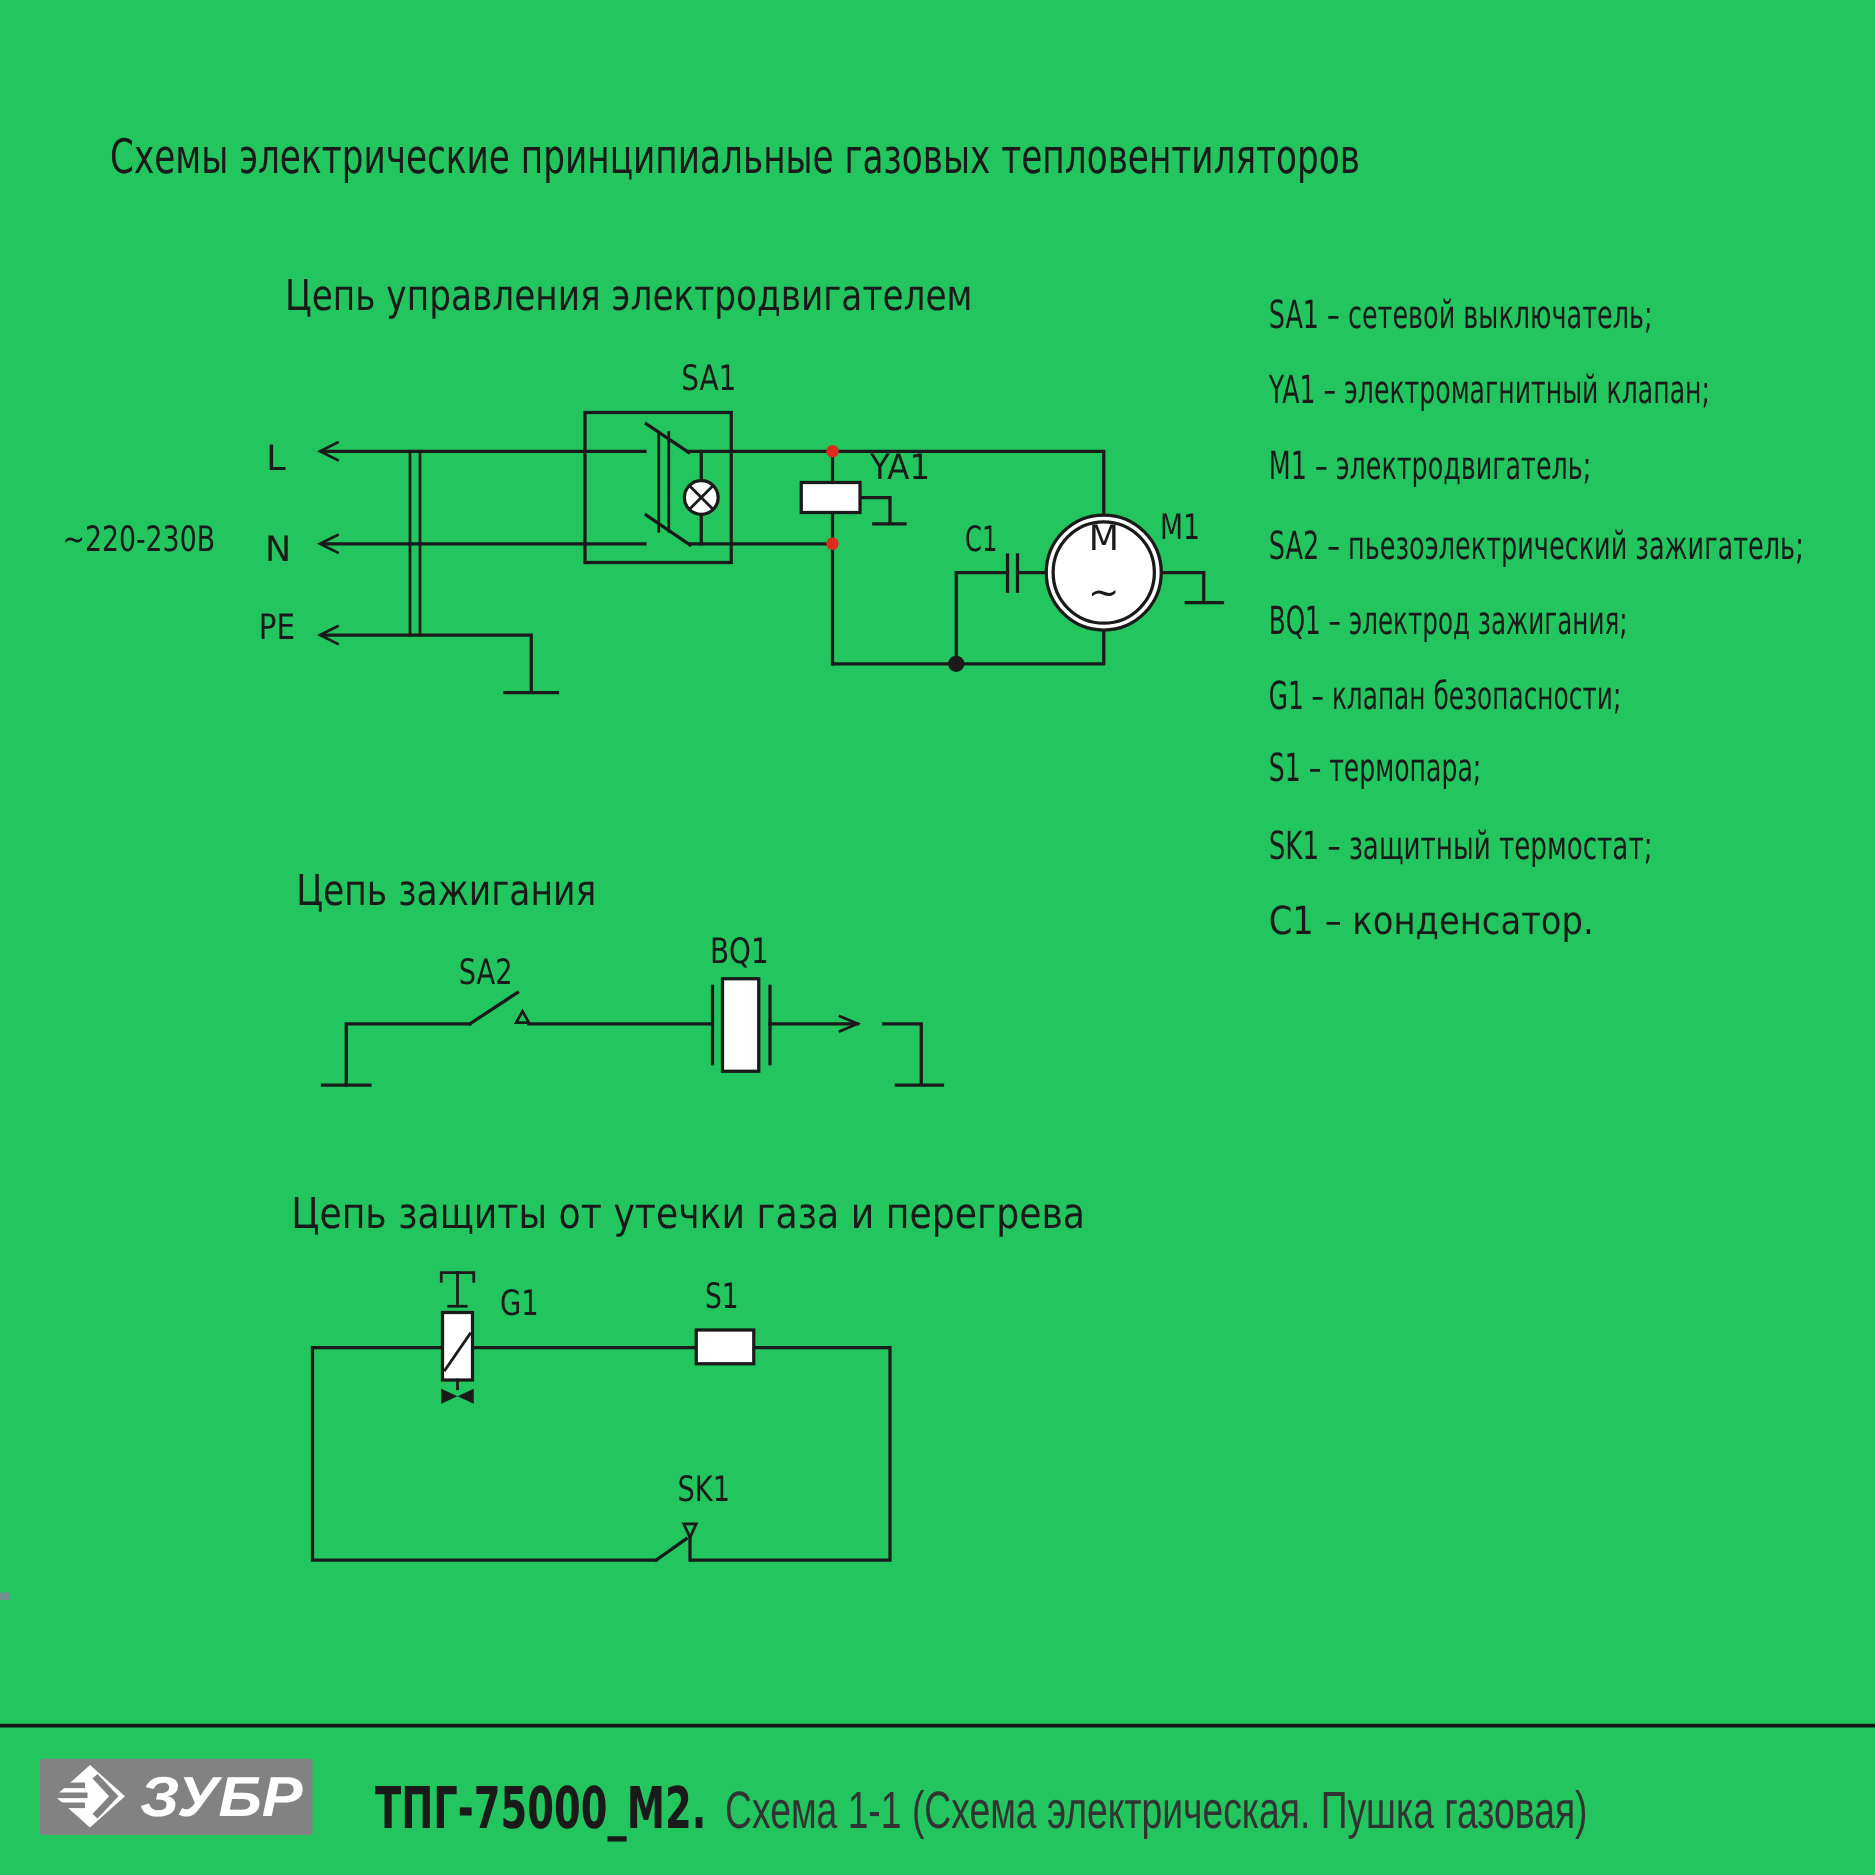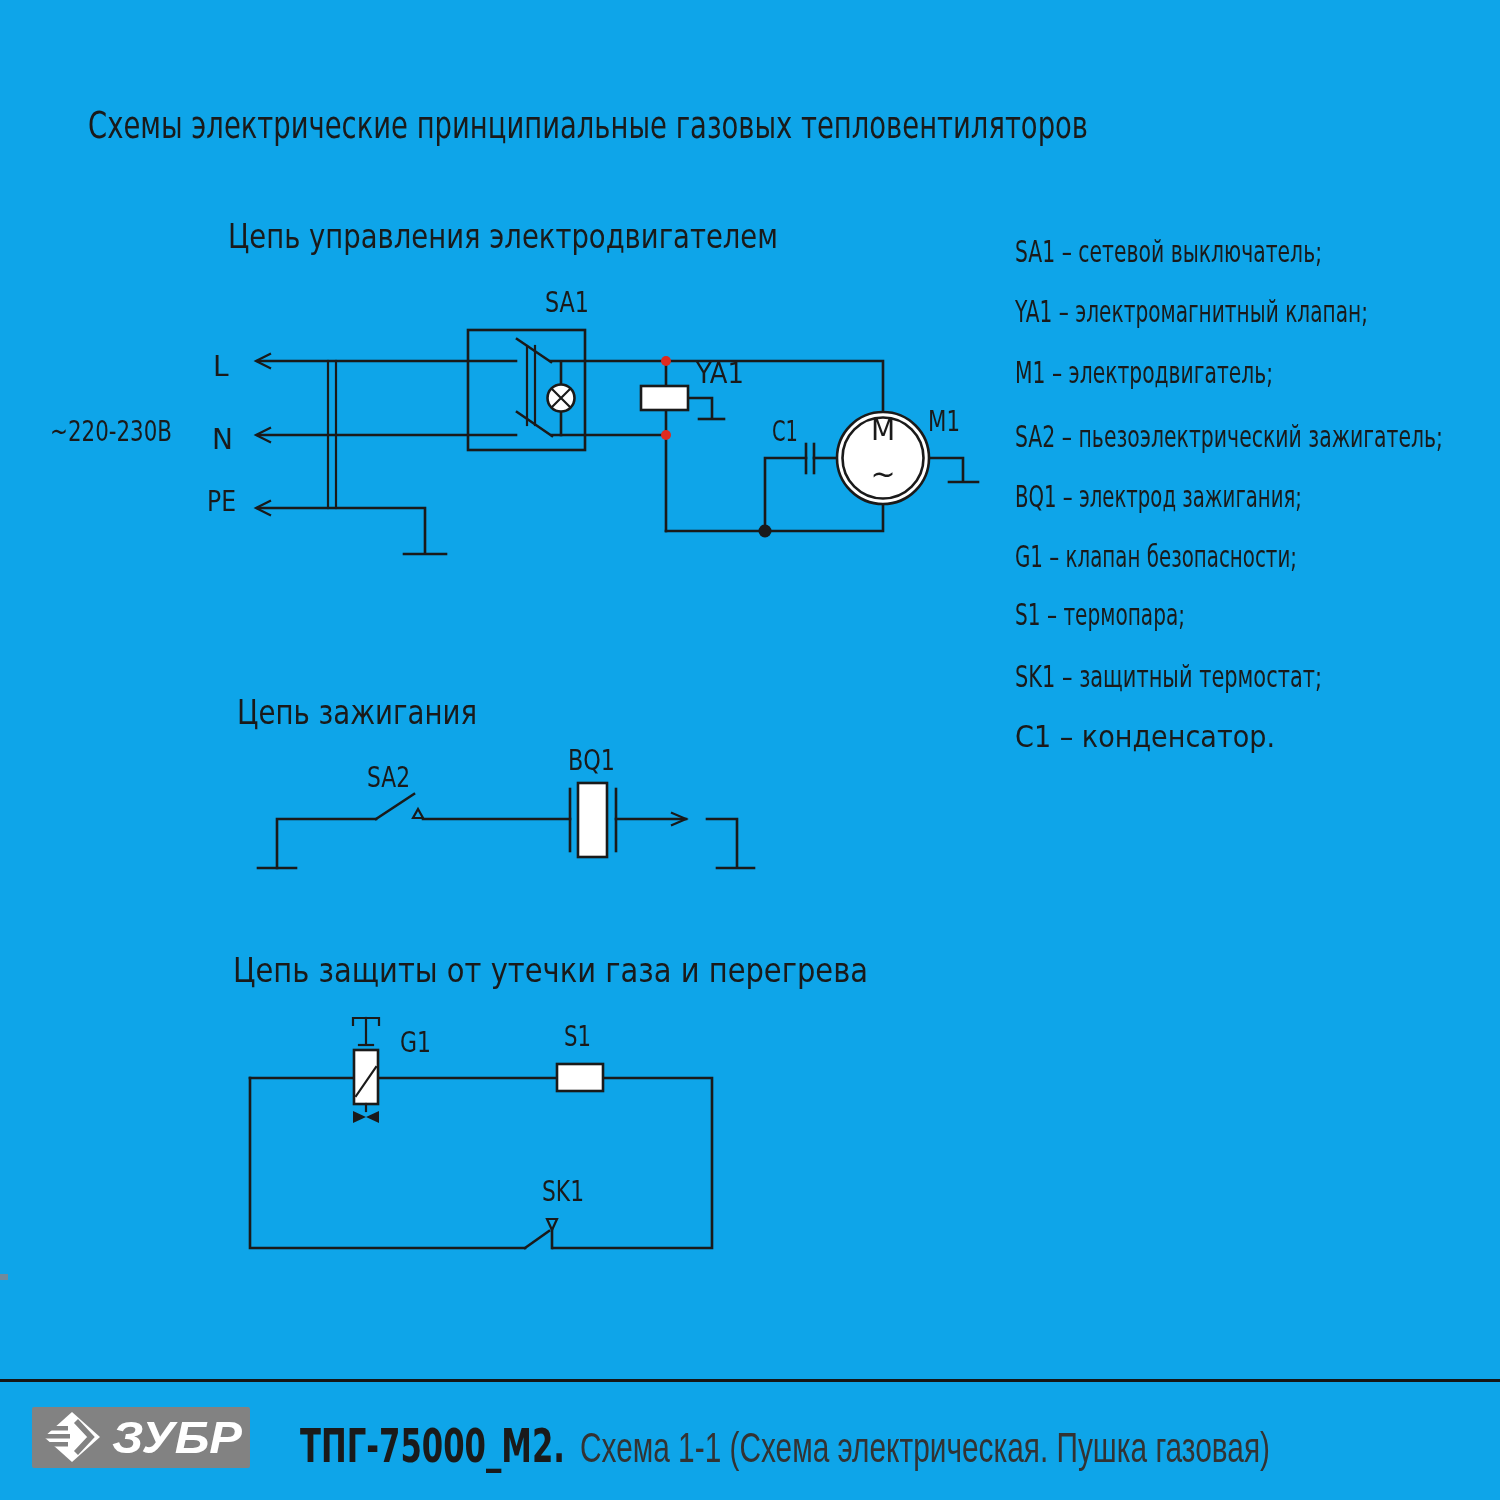--- a/index.html
+++ b/index.html
@@ -1,16 +1,16 @@
 <!DOCTYPE html>
 <html><head>
 <meta charset="utf-8">
 <style>
   html,body{margin:0;padding:0;background:#ffffff;}
-  .page{position:relative;width:1500px;height:1500px;background:#0ea5e9;overflow:hidden;}
+  .page{position:relative;width:1500px;height:1500px;background:#22c55e;overflow:hidden;}
   svg{display:block;}
   svg text{font-family:"DejaVu Sans",sans-serif;fill:#1a1a1a;}
   .wire{stroke:#1a1a1a;stroke-width:2.6;fill:none;stroke-linecap:square;stroke-linejoin:miter;}
   .thin{stroke:#1a1a1a;stroke-width:2.2;fill:none;stroke-linecap:square;}
   .sym{stroke:#1a1a1a;stroke-width:2.6;fill:#ffffff;}
   .nofill{fill:none;}
   .blk{fill:#1a1a1a;stroke:none;}
   .ttl{font-size:38px;}
   .hdg{font-size:34px;}
   .ref{font-size:28px;}

